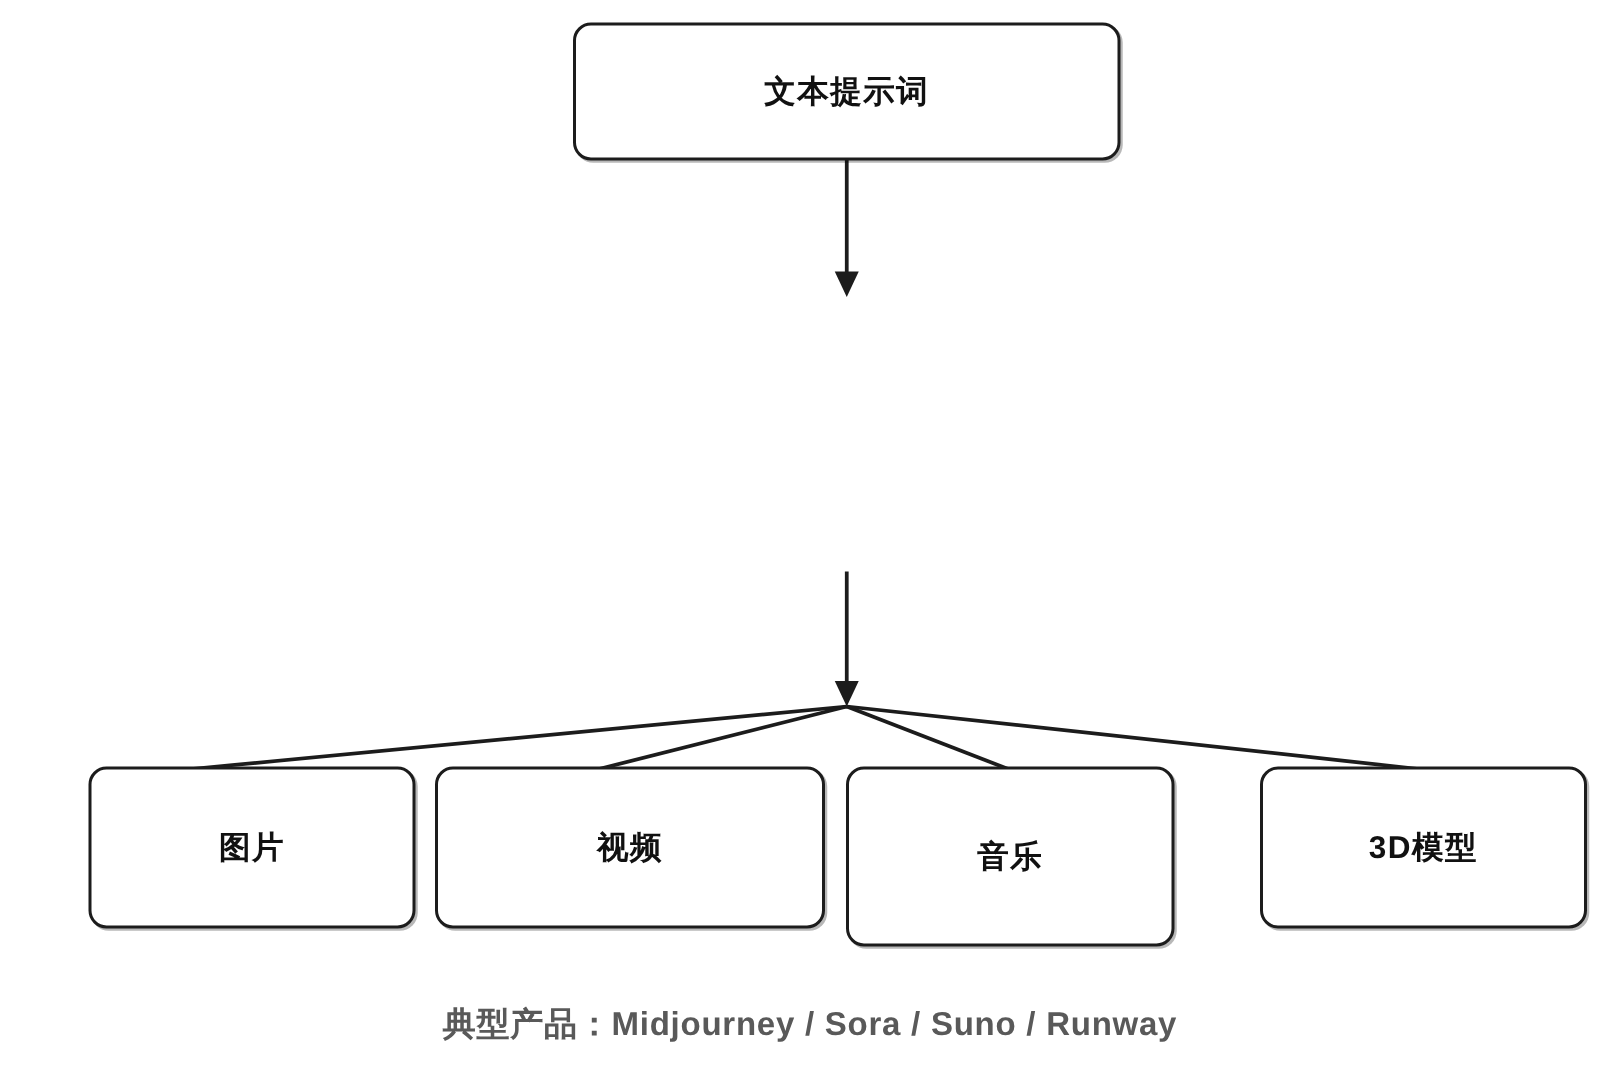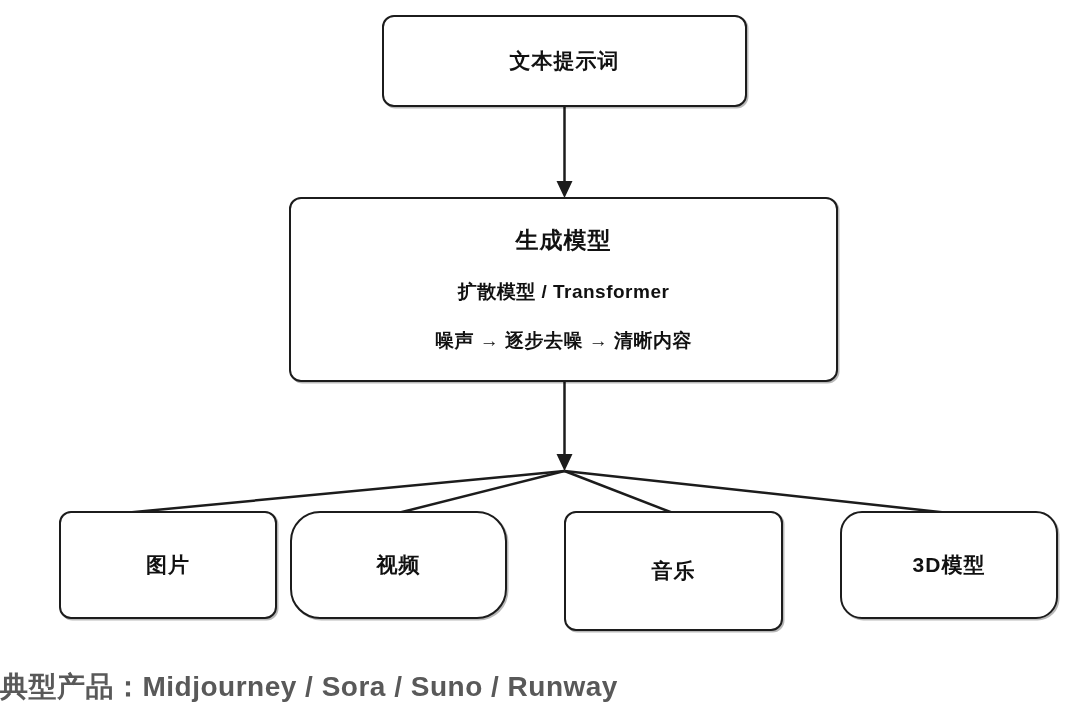--- a/index.html
+++ b/index.html
@@ -54,29 +54,29 @@
     font-size: 21px;
     font-weight: 700;
     color: var(--text);
     letter-spacing: 1px;
   }
   .node-prompt   { left: 382px; top: 15px;  width: 365px; height: 92px; }
   .node-model    { left: 289px; top: 197px; width: 549px; height: 185px; gap: 23px; }
   .model-title   { font-size: 23px; font-weight: 700; letter-spacing: 1px; }
   .model-line    { font-size: 19px; font-weight: 600; letter-spacing: 0.5px; }
   .node-out-1 { left: 15px;  top: 511px; width: 218px; height: 108px; margin-left: 44px; }
-  .node-out-2 { left: 290px; top: 511px; width: 217px; height: 108px; border-radius: 30px; }
+  .node-out-2 { left: 290px; top: 511px; width: 260px; height: 108px; }
   .node-out-3 { left: 564px; top: 511px; width: 219px; height: 120px; }
-  .node-out-4 { left: 840px; top: 511px; width: 218px; height: 108px; border-radius: 22px; }
+  .node-out-4 { left: 840px; top: 511px; width: 218px; height: 108px; }
   .caption {
     position: absolute;
     left: 0; top: 668px;
     width: 1080px;
-    text-align: left;
-    font-size: 28px;
+    text-align: center;
+    font-size: 22px;
     font-weight: 600;
     color: var(--caption-text);
     letter-spacing: 0.5px;
   }
 </style>
 </head>
 <body>
 
 <div class="canvas">
 
@@ -94,25 +94,20 @@
       <line class="connector-line" x1="564.5" y1="471" x2="398" y2="513"></line>
       <line class="connector-line" x1="564.5" y1="471" x2="673" y2="513"></line>
       <line class="connector-line" x1="564.5" y1="471" x2="949" y2="513"></line>
     </g>
   </svg>
 
   <div class="node node-prompt">
     <div class="node-label">文本提示词</div>
   </div>
 
-  <div class="node node-model">
-    <div class="model-title">生成模型</div>
-    <div class="model-line">扩散模型 / Transformer</div>
-    <div class="model-line">噪声 → 逐步去噪 → 清晰内容</div>
-  </div>
 
   <div class="node node-out-1">
     <div class="node-label">图片</div>
   </div>
 
   <div class="node node-out-2">
     <div class="node-label">视频</div>
   </div>
 
   <div class="node node-out-3">

